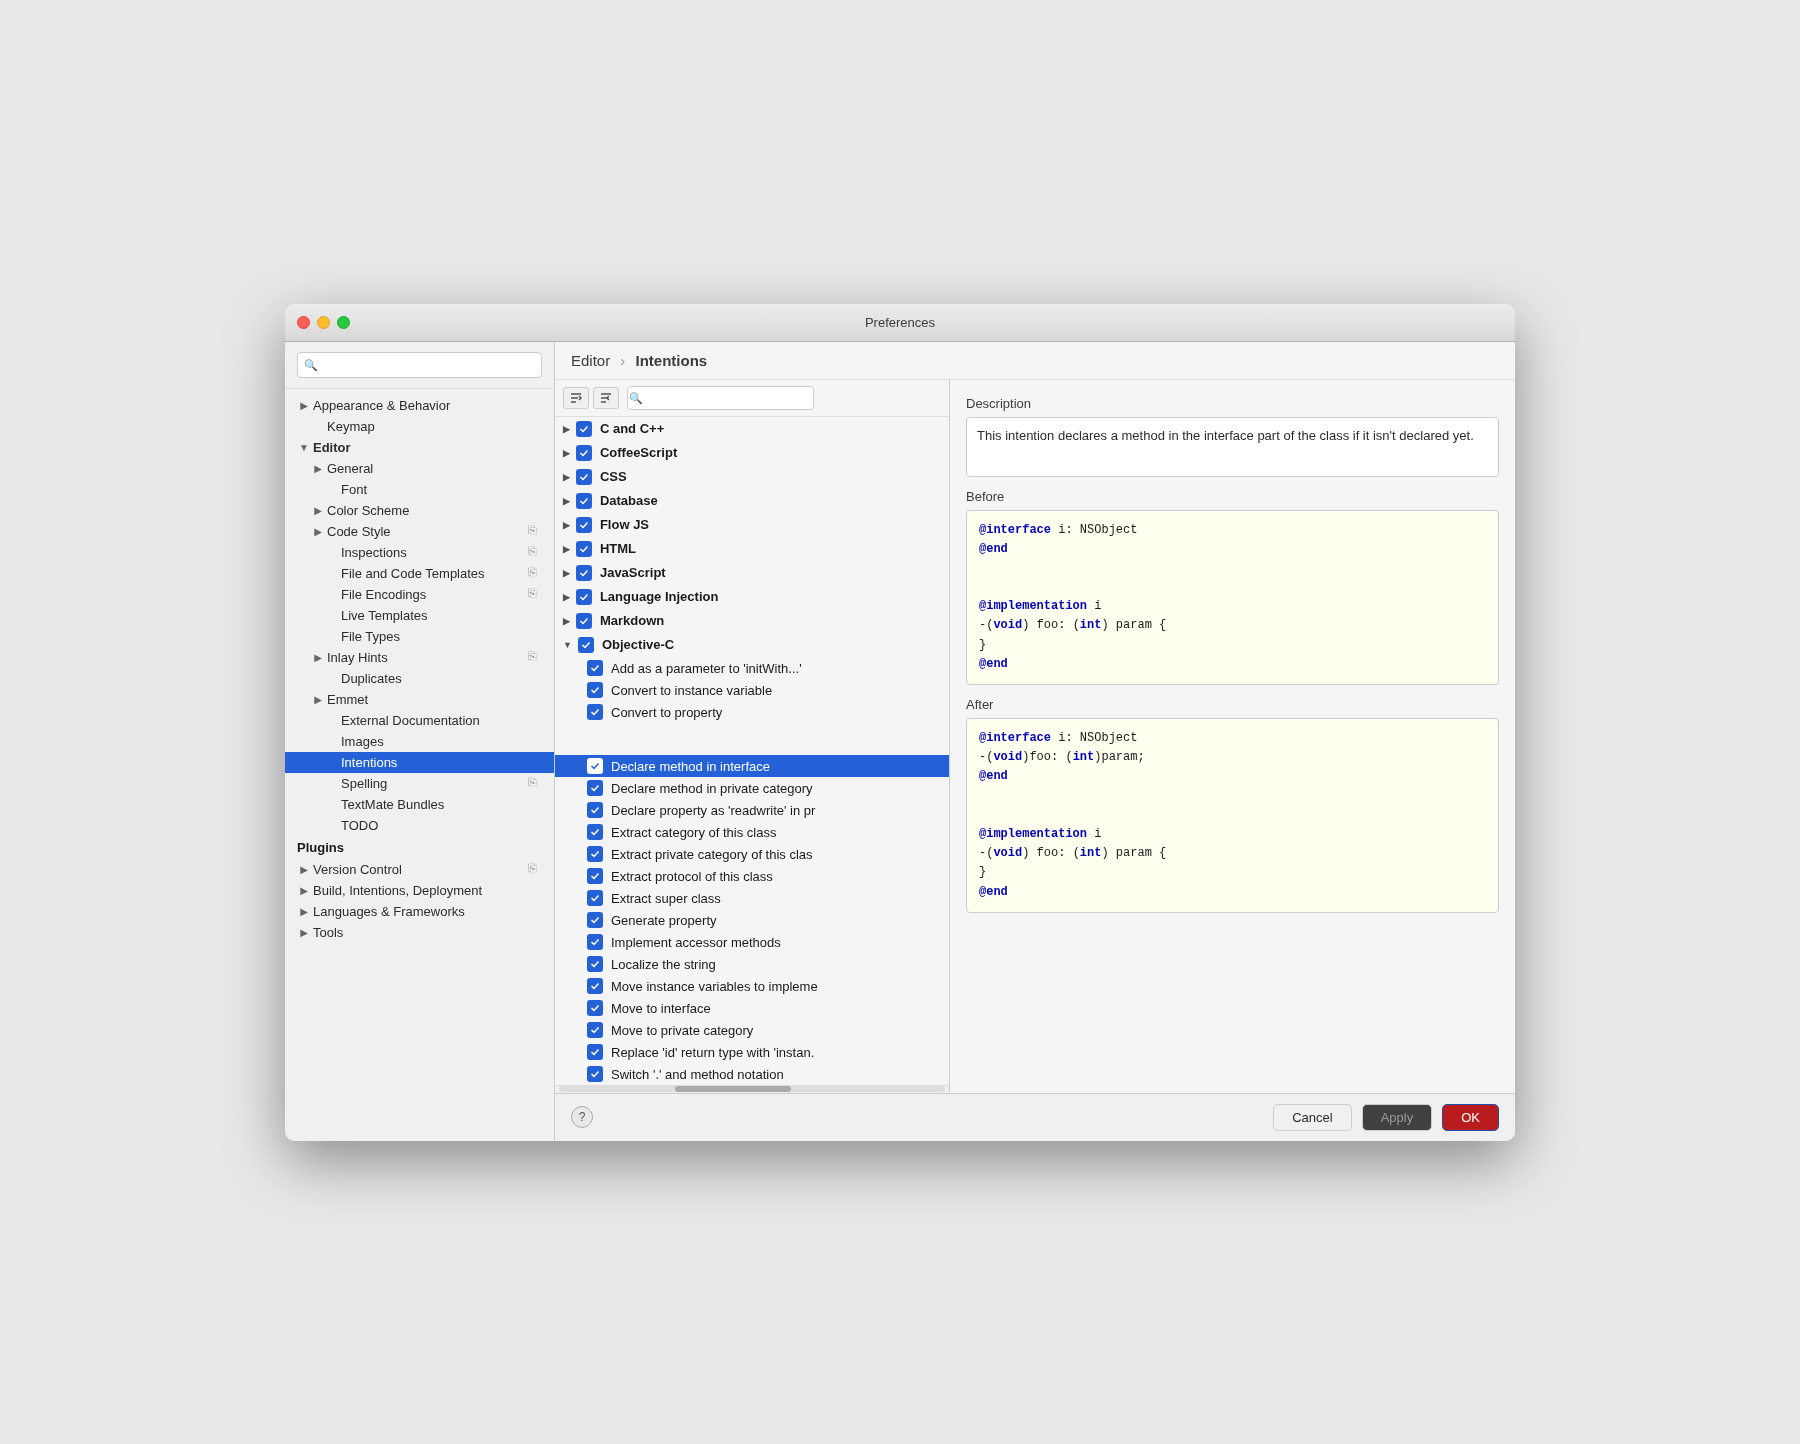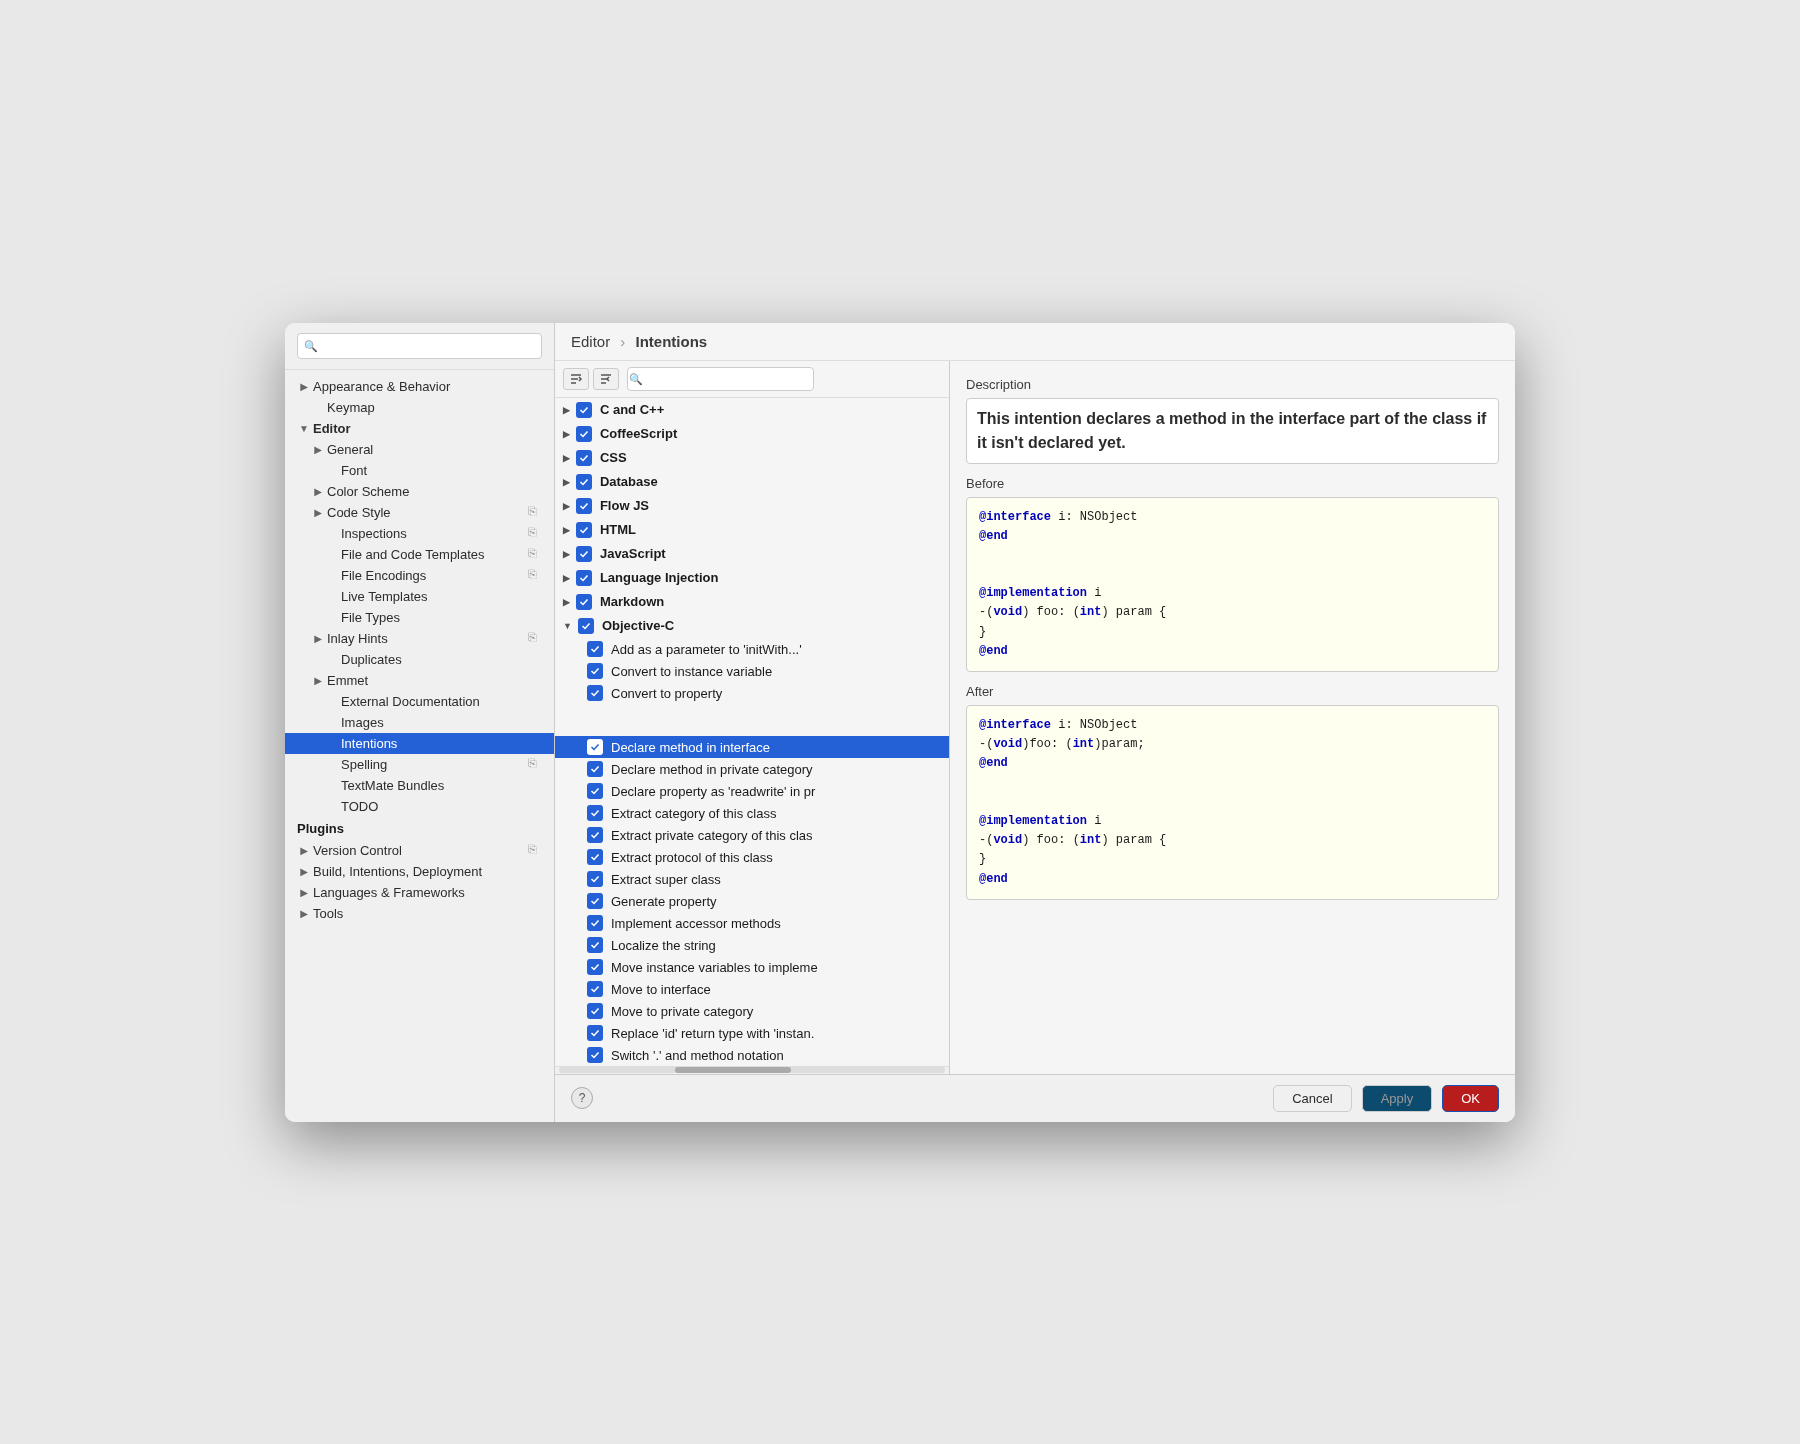--- a/index.html
+++ b/index.html
@@ -307,25 +307,24 @@
     .desc-label {
       font-size: 13px;
       color: #3c3c3c;
       font-weight: 400;
     }
     .desc-box {
       border: 1px solid #ccc;
       border-radius: 4px;
       background: white;
       padding: 8px 10px;
-      font-size: 16px;
+      font-size: 13px;
       color: #2c2c2c;
       line-height: 1.5;
       min-height: 60px;
-      font-weight: bold;
     }
     .code-box {
       border: 1px solid #ccc;
       border-radius: 4px;
       background: #fffff0;
       padding: 10px 12px;
       font-family: "Menlo", "Courier New", monospace;
       font-size: 12px;
       line-height: 1.6;
       min-height: 80px;
@@ -361,39 +360,47 @@
       border-radius: 5px;
       font-size: 13px;
       cursor: pointer;
       border: 1px solid #ccc;
     }
     .btn-cancel {
       background: #f0f0f0;
       color: #2c2c2c;
     }
     .btn-apply {
-      background: #0c4a6e;
+      background: #404040;
       color: #999;
     }
     .btn-ok {
       background: #b91c1c;
       color: white;
       border-color: #1a4fb3;
     }
     
     .check-svg {
       width: 10px;
       height: 10px;
     }
   </style>
 </head>
 <body>
 
 <div class="window">
 
+  <div class="titlebar">
+    <div class="traffic-lights">
+      <div class="traffic-light close"></div>
+      <div class="traffic-light minimize"></div>
+      <div class="traffic-light maximize"></div>
+    </div>
+    <div class="titlebar-title">Preferences</div>
+  </div>
 
   <div class="window-body">
 
     <div class="sidebar">
       <div class="sidebar-search">
         <div class="search-wrapper">
           <span class="search-icon-inner">🔍</span>
           <input type="text" placeholder="" style="">
         </div>
       </div>

